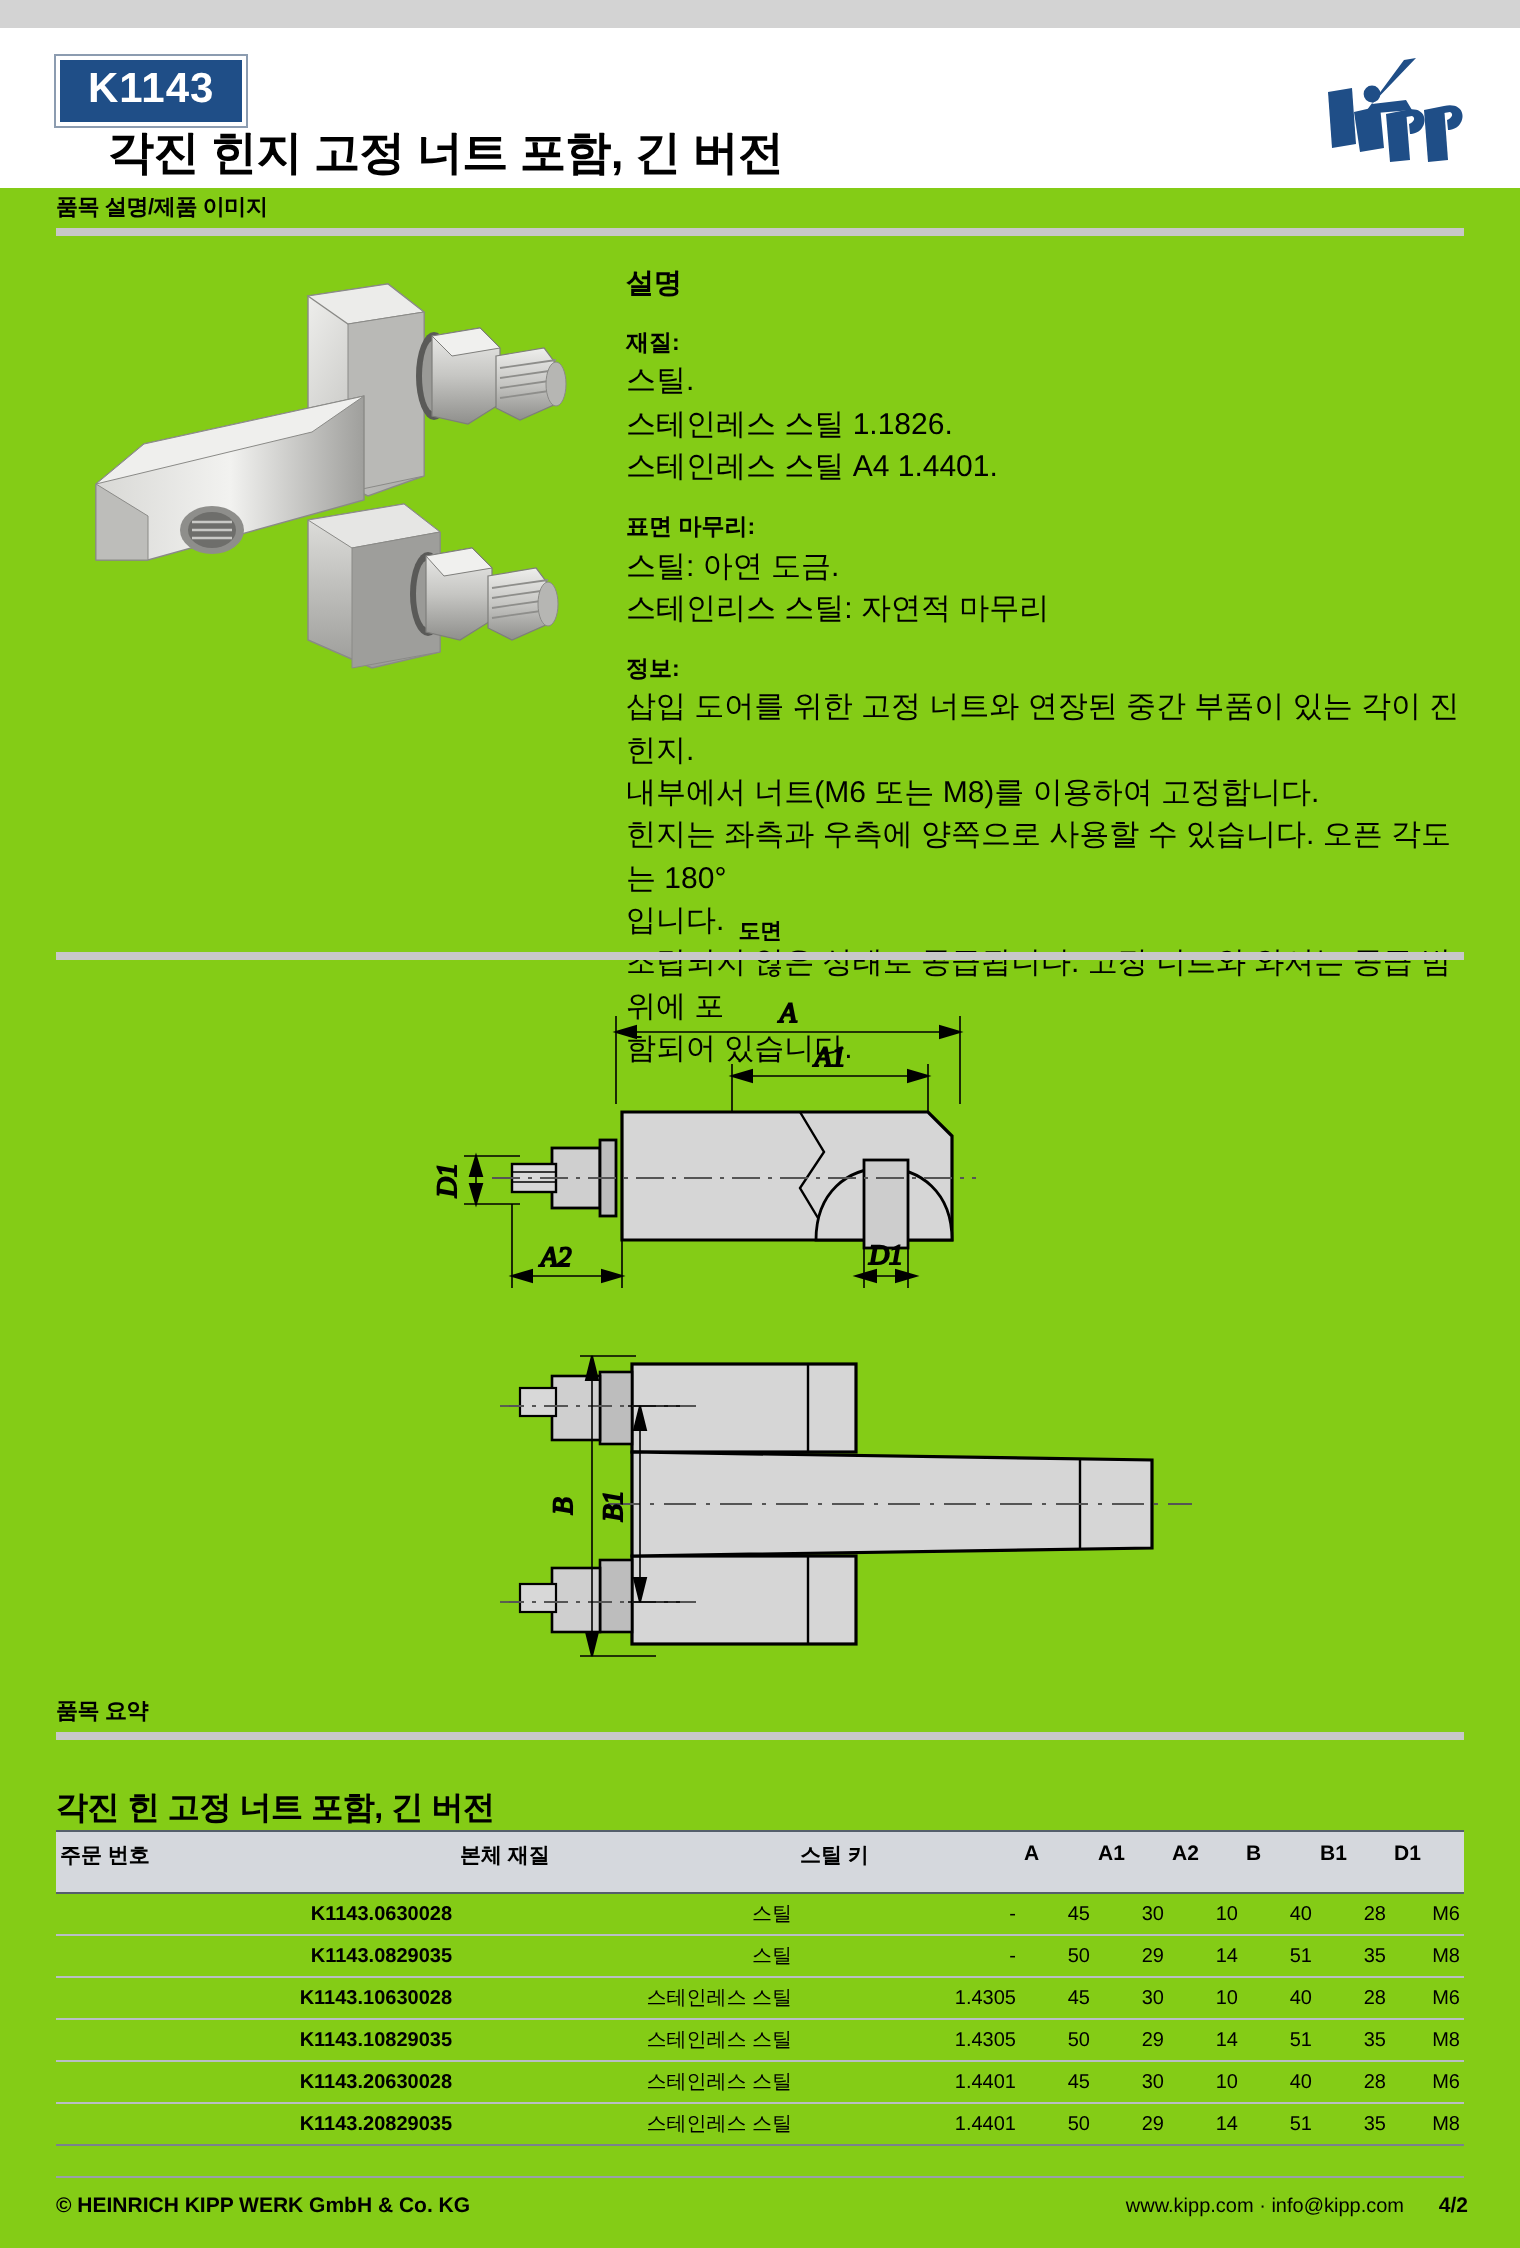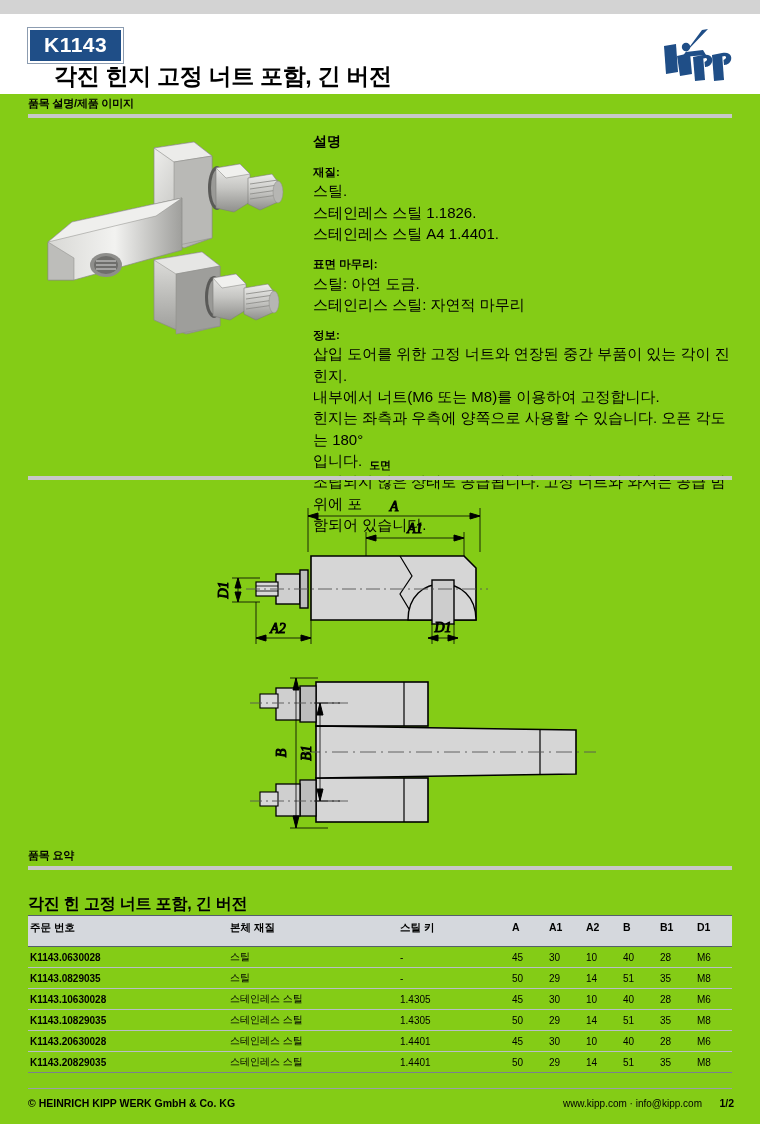--- a/index.html
+++ b/index.html
@@ -65,21 +65,21 @@
     font-size:10.5px; font-weight:bold;
     padding:5px 2px 11px 2px;
     border-top:1.6px solid #555f6b;
     border-bottom:1.6px solid #555f6b;
     text-align:left;
     vertical-align:top;
   }
   table.tbl tbody td {
     padding:3px 2px;
     border-bottom:0.9px solid #b9bec6;
-    text-align:left;
+    text-align:right;
     font-size:10px;
   }
   table.tbl tbody tr:last-child td { border-bottom:1.6px solid #7a828d; }
   td.ord { font-weight:bold; font-size:10.5px; }
   .c-ord { width:200px; } .c-mat { width:170px; } .c-key { width:112px; }
   .c-d   { width:37px; }
 
   
   .footline { position:absolute; left:28px; top:1088px; width:704px; height:1px; background:#9aa0a8; }
   .foot-l { position:absolute; left:28px; top:1097px; font-size:10.5px; font-weight:bold; }
@@ -434,15 +434,15 @@
         <td>51</td>
         <td>35</td>
         <td>M8</td>
       </tr>
     </tbody>
   </table>
 
   <div class="footline"></div>
   <div class="foot-l">© HEINRICH KIPP WERK GmbH &amp; Co. KG</div>
   <div class="foot-r">www.kipp.com · info@kipp.com</div>
-  <div class="foot-p">1/2</div>
+  <div class="foot-p">4/2</div>
 
 </div>
 
 </body></html>

